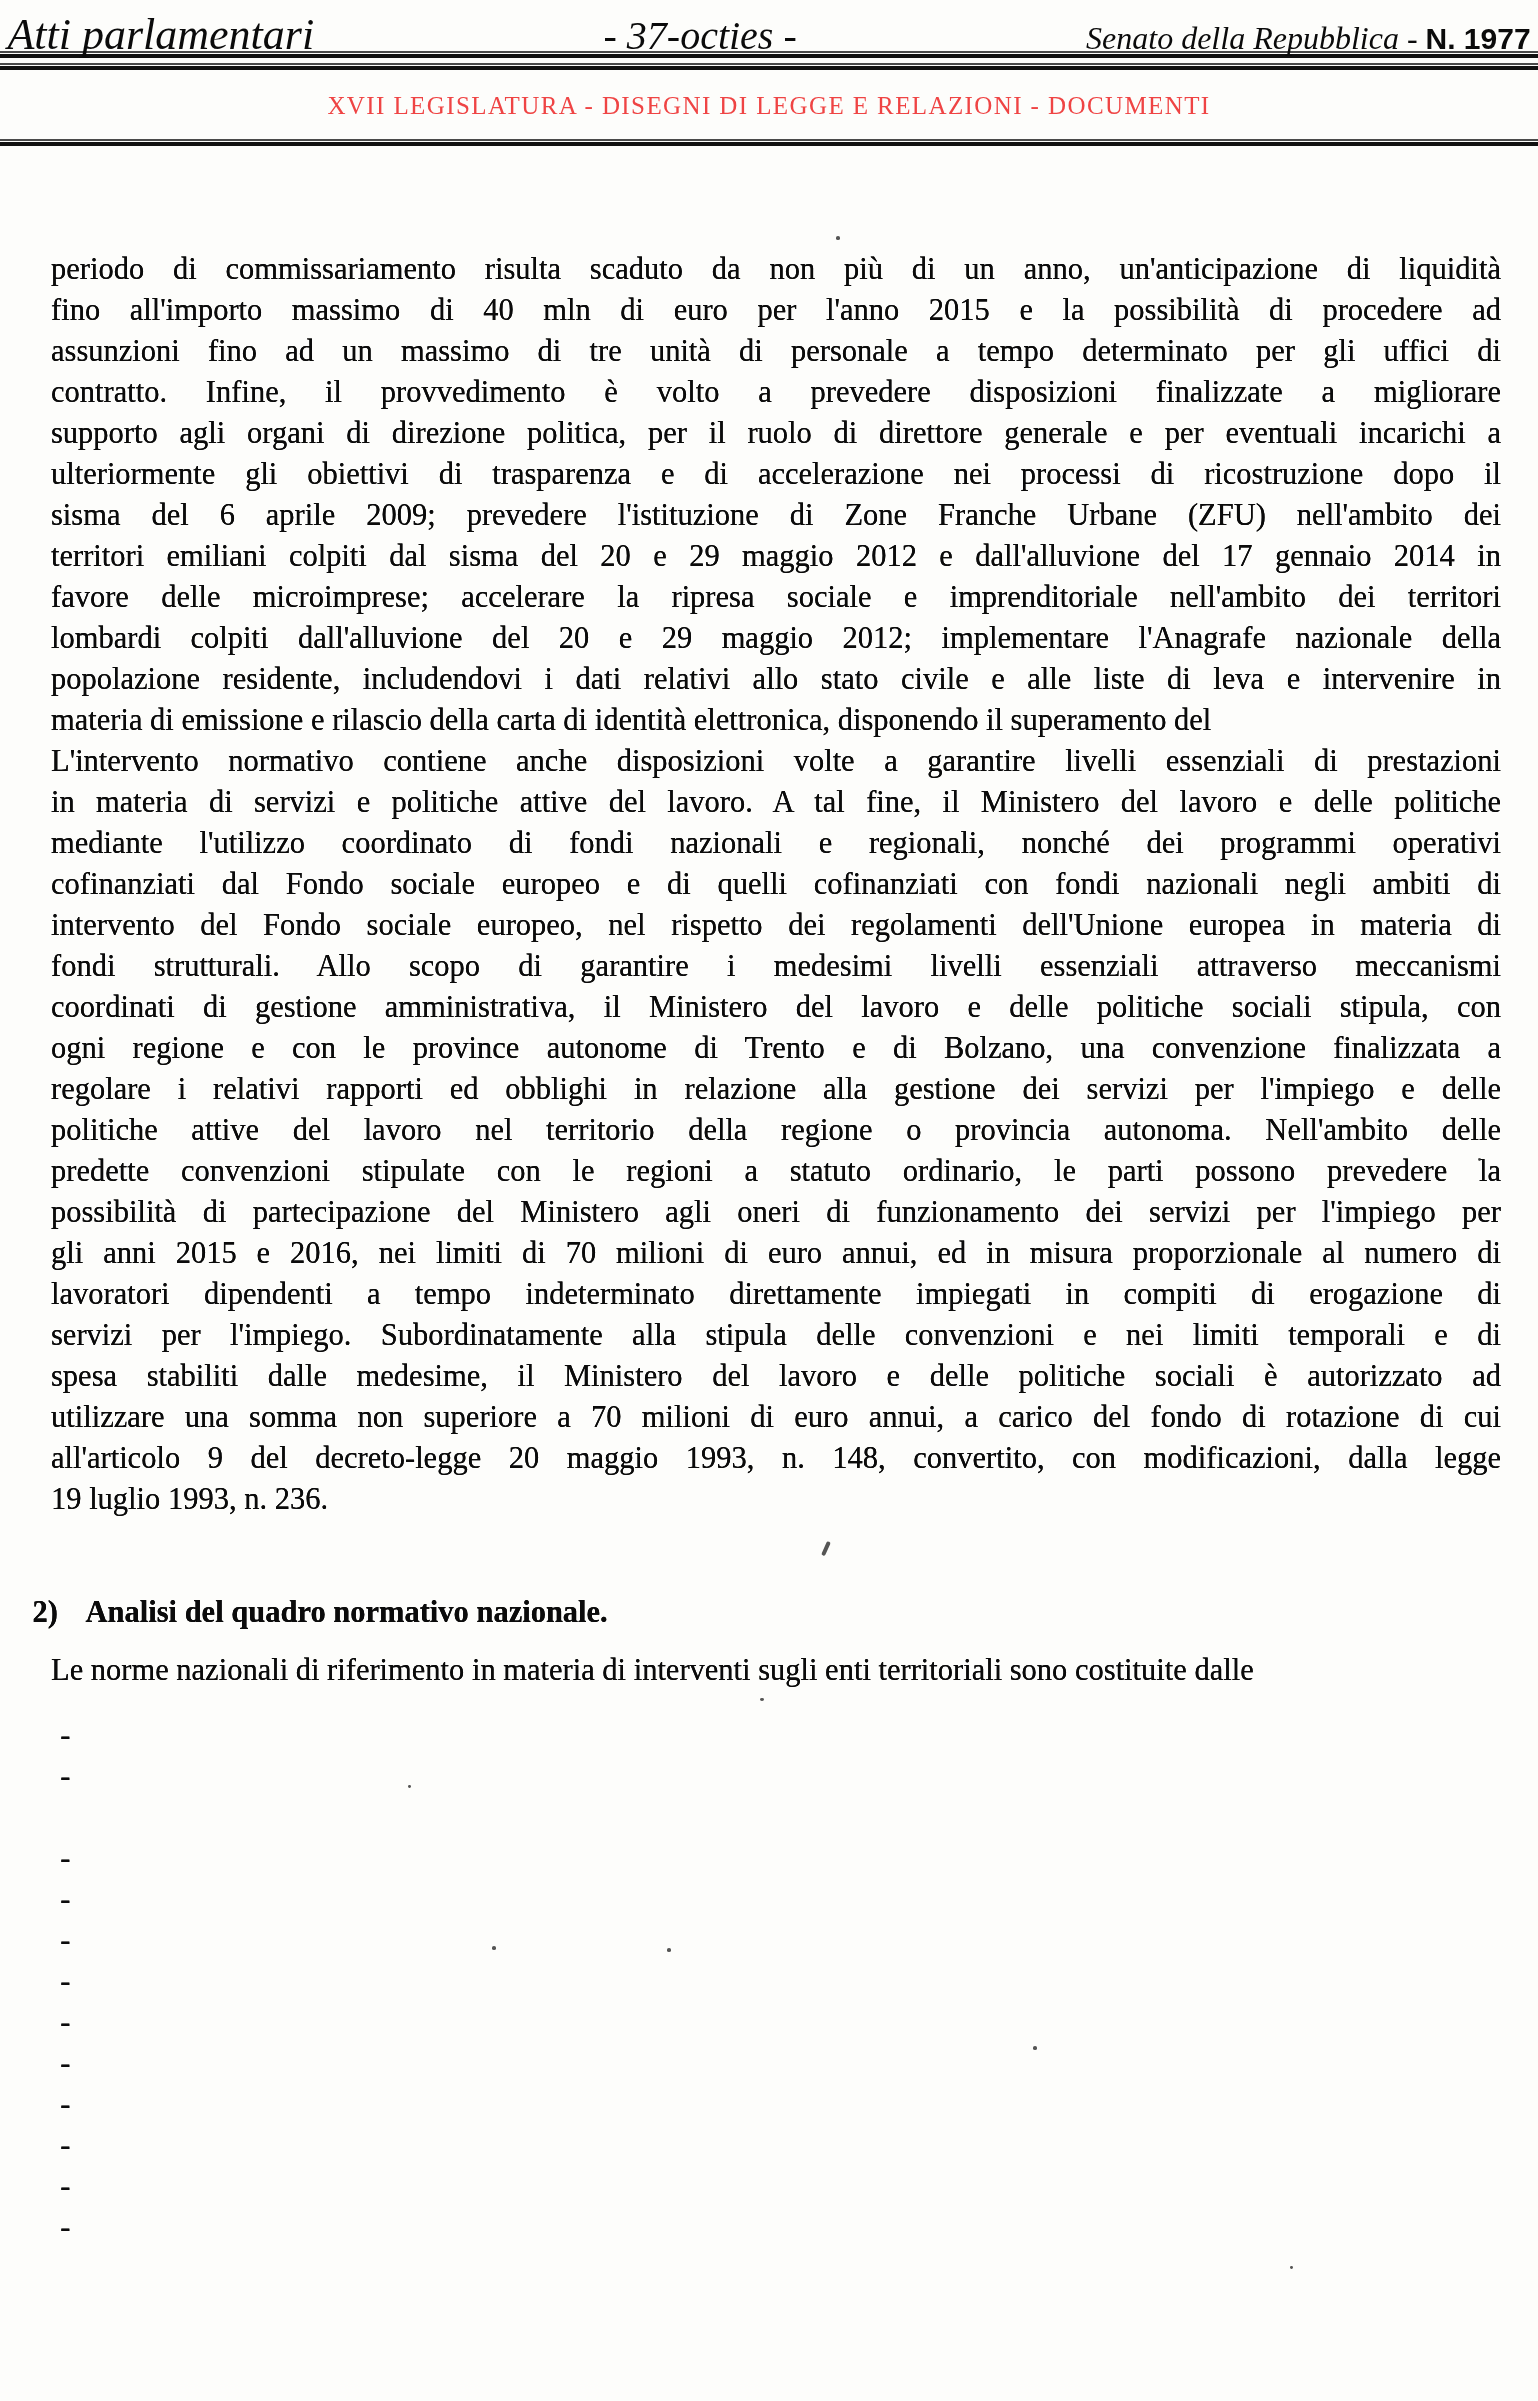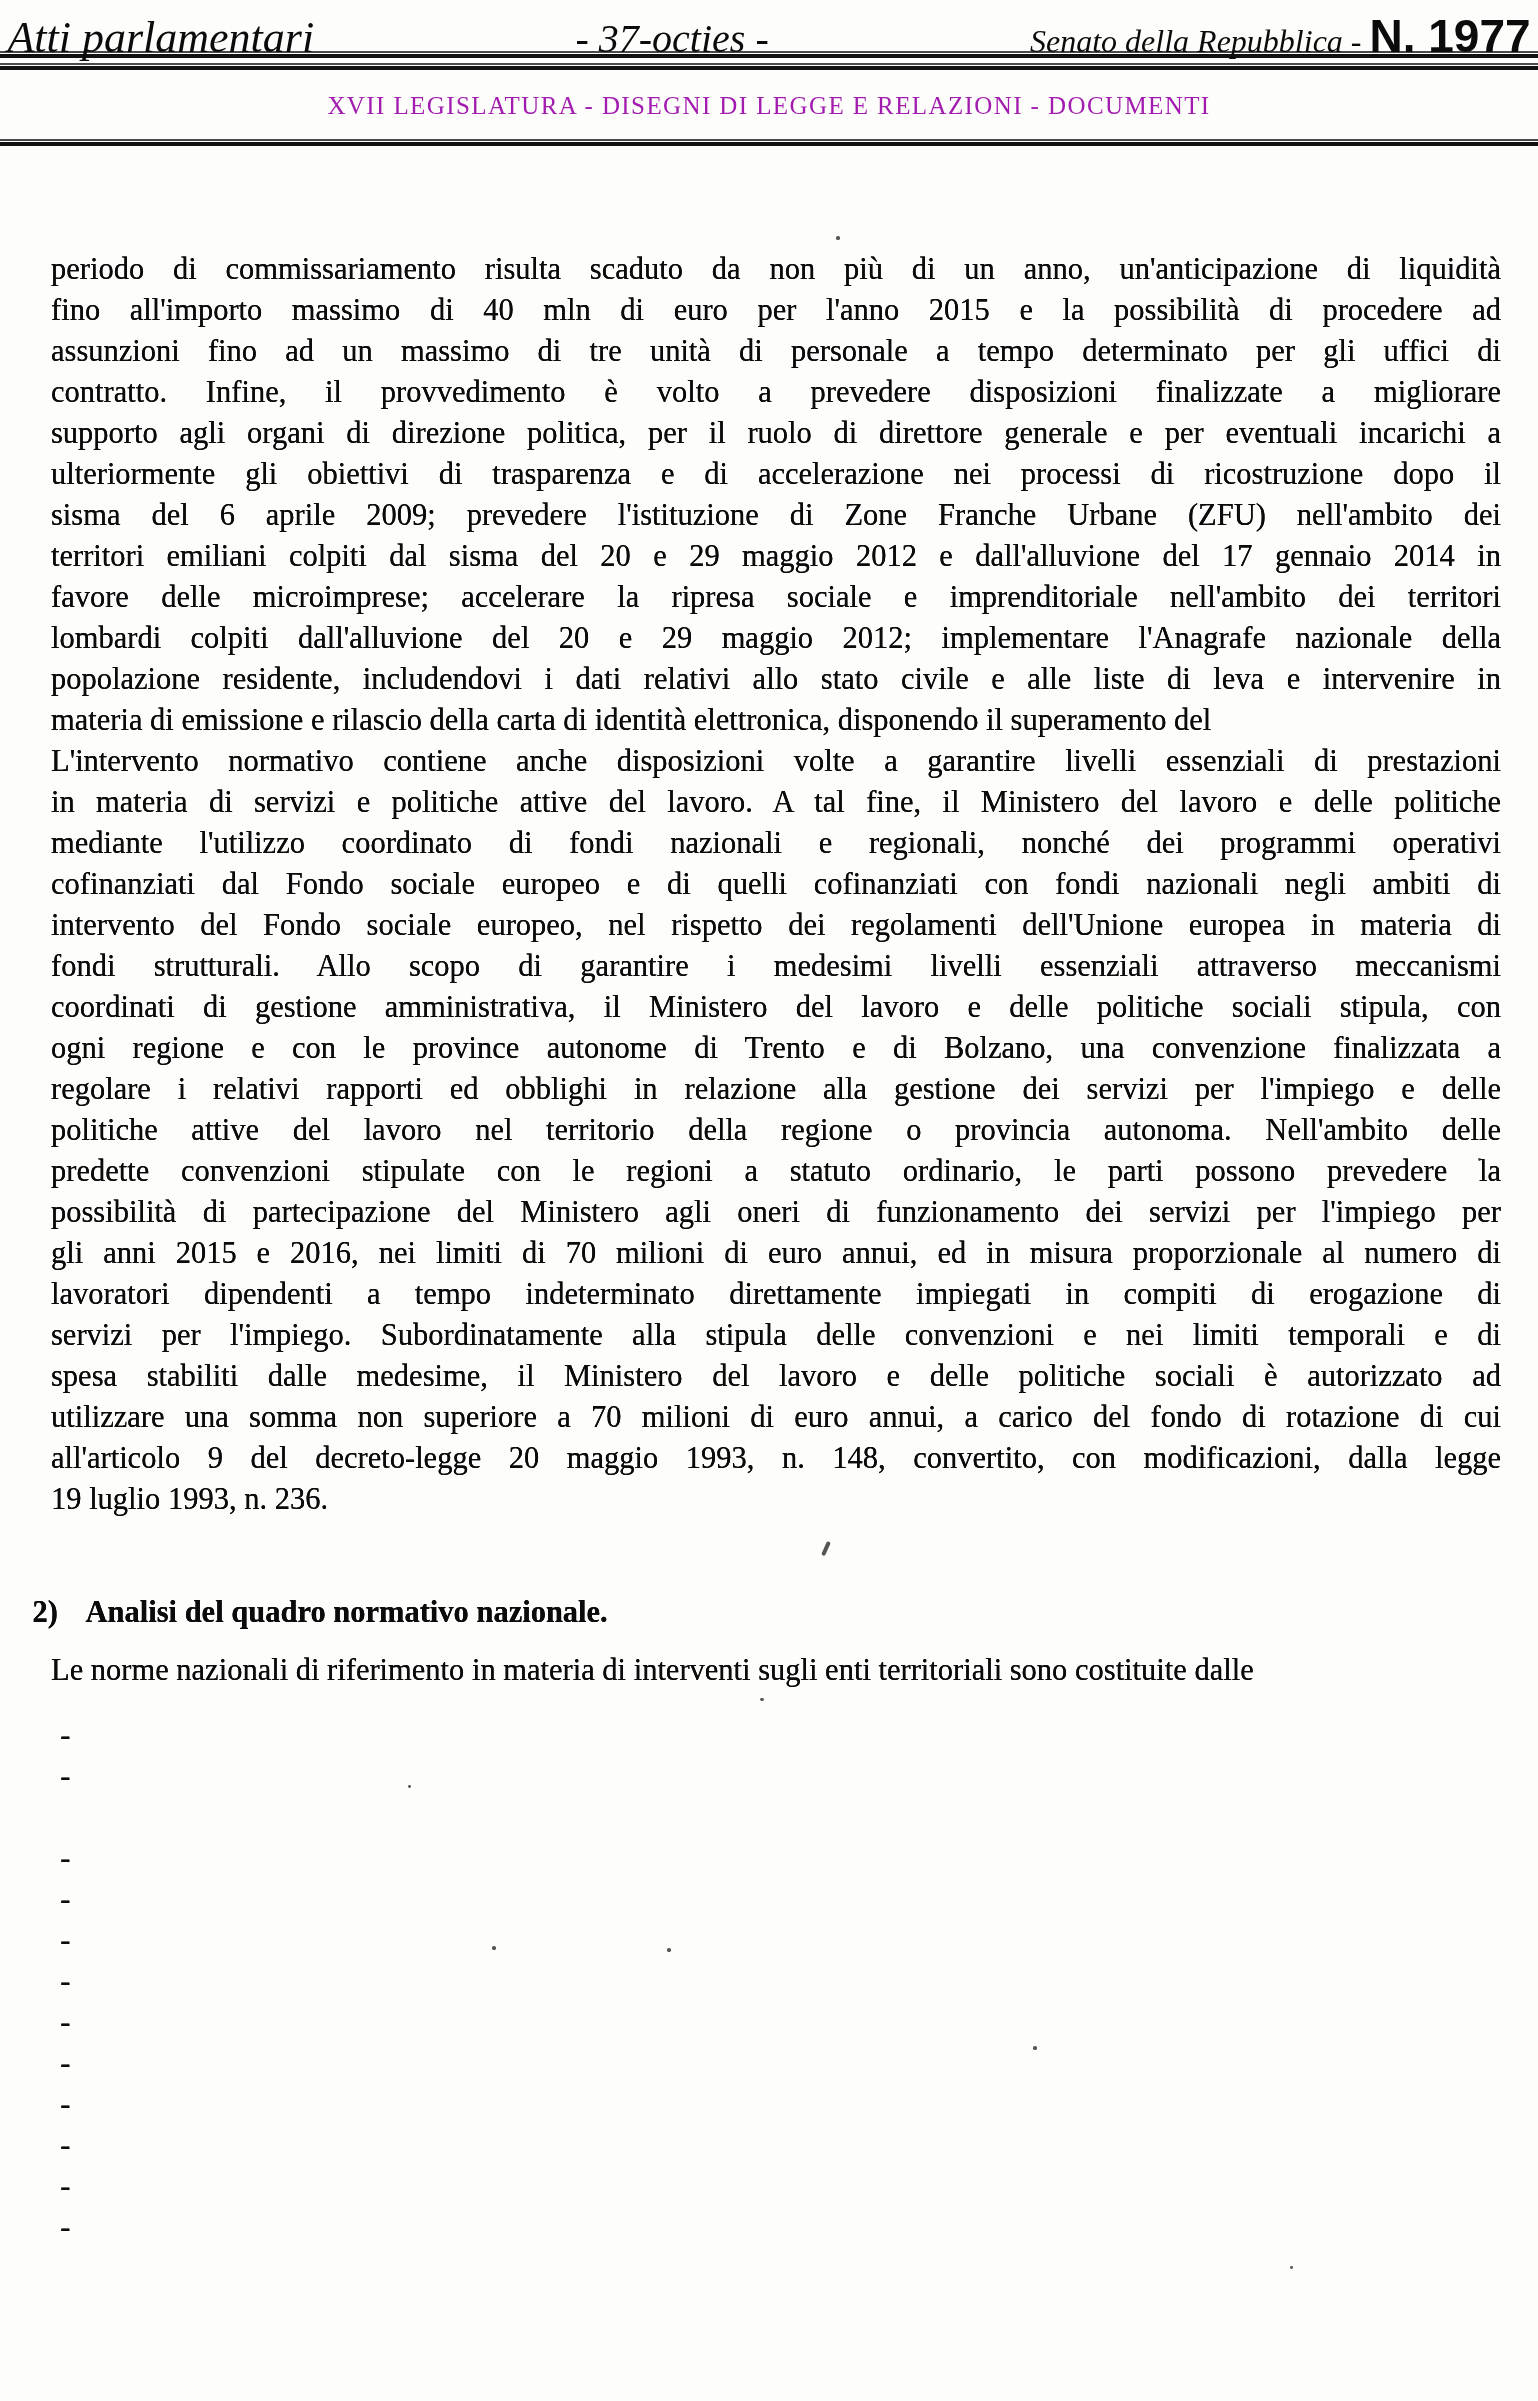--- a/index.html
+++ b/index.html
@@ -20,38 +20,38 @@
     padding: 9.2px 7.4px 0 7.4px;
     height: 39px;
   }
   .h-left  { flex: 0 0 auto; font-style: italic; font-size: 44px; }
   .h-center{ flex: 1 1 auto; font-style: italic; font-size: 40px; text-align: center; }
   .h-right { flex: 0 0 auto; font-style: italic; font-size: 32px; white-space: nowrap; }
   .doc-num {
     font-style: normal;
     font-weight: bold;
     font-family: "Liberation Sans", sans-serif;
-    font-size: 46px;
+    font-size: 30px;
     text-align: center;
   }
 
   .band {
     height: 7.4px;
     width: 100%;
     background: linear-gradient(#4a4a4a 0 1.8px, #fdfdfb 1.8px 2.8px, #111 2.8px 7.4px);
   }
   .rule-double { margin-top: 2.8px; }
   .rule-double .band + .band { margin-top: 4.6px; }
 
   .legislature {
     margin-top: 22px;
     text-align: center;
     font-size: 25px;
     letter-spacing: 1.4px;
-    color: #a21caf;
+    color: #ef4444;
   }
   .single-rule { margin-top: 18.5px; }
 
   
   .doc-body {
     margin-top: 103px;
     padding: 0 37px 0 51px;
     font-size: 30.5px;
   }
   .jline {

